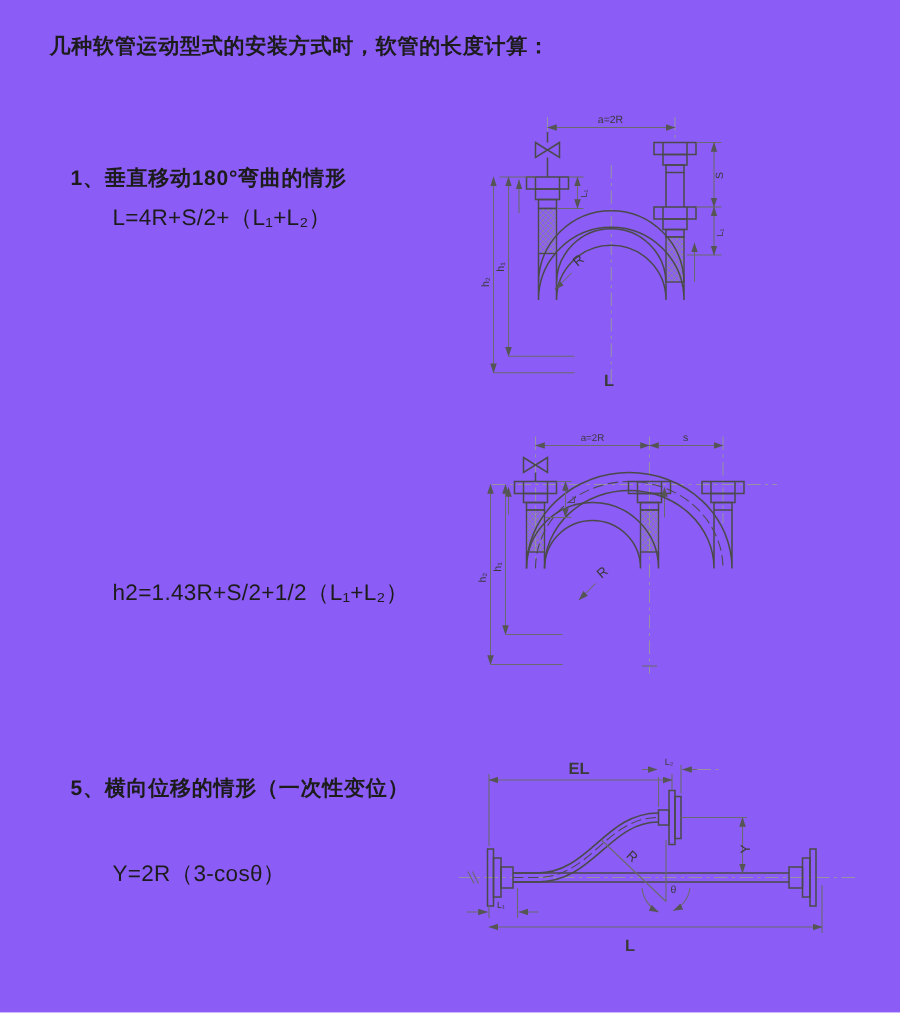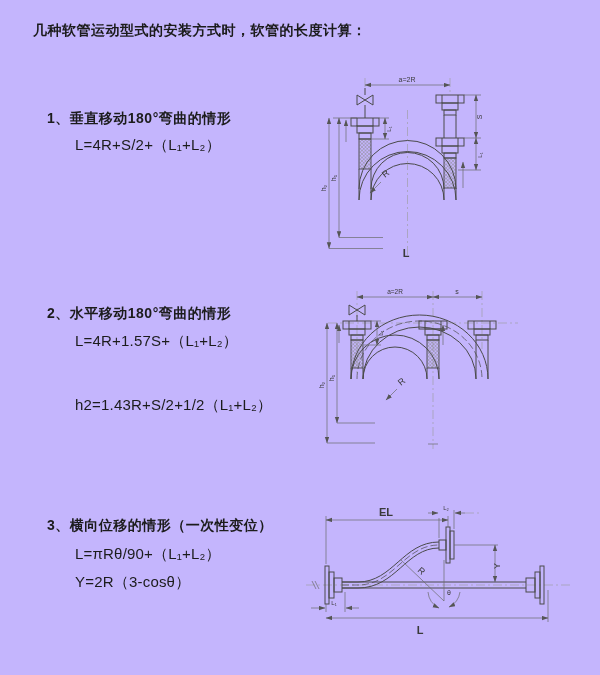--- a/index.html
+++ b/index.html
@@ -1,16 +1,16 @@
 <!DOCTYPE html>
 <html><head>
 <meta charset="utf-8">
 <style>
   html,body{margin:0;padding:0;background:#fff;}
-  .page{position:relative;width:600px;height:675px;background:#c4b5fd;overflow:hidden;
+  .page{position:relative;width:600px;height:675px;background:#8b5cf6;overflow:hidden;
         font-family:"Liberation Sans","DejaVu Sans",sans-serif;color:#1c1c1c;}
   .title{position:absolute;left:33px;top:22px;font-size:14px;font-weight:700;letter-spacing:.5px;margin:0;}
   .sec-heading{position:absolute;font-size:14px;font-weight:700;letter-spacing:.5px;margin:0;}
   .formula{position:absolute;font-size:15px;font-weight:400;letter-spacing:.2px;margin:0;white-space:nowrap;}
   svg{position:absolute;overflow:visible;}
   svg text{font-family:"Liberation Sans","DejaVu Sans",sans-serif;fill:#3a3a3a;}
   .mainln{stroke:#4a4a4a;stroke-width:1;fill:none;}
   .thin{stroke:#6a6a6a;stroke-width:.7;fill:none;}
   .cl{stroke:#9a9a9a;stroke-width:.6;fill:none;stroke-dasharray:9 3 2 3;}
   .hatchbox{stroke:#4a4a4a;stroke-width:.9;}
@@ -114,23 +114,21 @@
     </g>
 
     <g>
       <line class="thin" x1="68" y1="112" x2="57" y2="123" marker-end="url(#ar1)"></line>
       <text x="72" y="108" font-size="9" transform="rotate(-40 72 108)">R</text>
     </g>
 
     <text x="93" y="187" font-size="11" font-weight="bold" text-anchor="middle">L</text>
   </svg>
 
-  <h2 class="sec-heading" style="left:47px;top:305px;">2、水平移动180°弯曲的情形</h2>
-  <p class="formula" style="left:75px;top:332px;">L=4R+1.57S+（L₁+L₂）</p>
-  <p class="formula" style="left:75px;top:396px;text-align:center;">h2=1.43R+S/2+1/2（L₁+L₂）</p>
+  <p class="formula" style="left:75px;top:386px;text-align:center;">h2=1.43R+S/2+1/2（L₁+L₂）</p>
 
   <svg style="left:313px;top:283px;" width="225" height="174" viewBox="0 0 225 174">
     <defs>
       <pattern id="braid2" patternUnits="userSpaceOnUse" width="3.5" height="3.5">
         <path d="M0,0 L3.5,3.5 M3.5,0 L0,3.5" stroke="#8a8a8a" stroke-width="0.5"></path>
       </pattern>
       <marker id="ar2" markerWidth="7" markerHeight="6" refX="6.2" refY="2.2" orient="auto-start-reverse" markerUnits="userSpaceOnUse">
         <path d="M0,0 L6.5,2.2 L0,4.4 Z" fill="#555"></path>
       </marker>
     </defs>
@@ -211,22 +209,21 @@
     <g>
       <line class="thin" x1="84" y1="106" x2="73" y2="117" marker-end="url(#ar2)"></line>
       <text x="88" y="103" font-size="9" transform="rotate(-40 88 103)">R</text>
     </g>
 
     <g class="thin">
       <line x1="115" y1="161" x2="125" y2="161"></line>
     </g>
   </svg>
 
-  <h2 class="sec-heading" style="left:47px;top:517px;">3、横向位移的情形（一次性变位）</h2>
-  <p class="formula" style="left:75px;top:545px;">L=πRθ/90+（L₁+L₂）</p>
+  <h2 class="sec-heading" style="left:47px;top:517px;">5、横向位移的情形（一次性变位）</h2>
   <p class="formula" style="left:75px;top:573px;">Y=2R（3-cosθ）</p>
 
   <svg style="left:298px;top:500px;" width="300" height="142" viewBox="0 0 300 142">
     <defs>
       <marker id="ar3" markerWidth="7" markerHeight="6" refX="6.2" refY="2.2" orient="auto-start-reverse" markerUnits="userSpaceOnUse">
         <path d="M0,0 L6.5,2.2 L0,4.4 Z" fill="#555"></path>
       </marker>
     </defs>
 
     <g>

